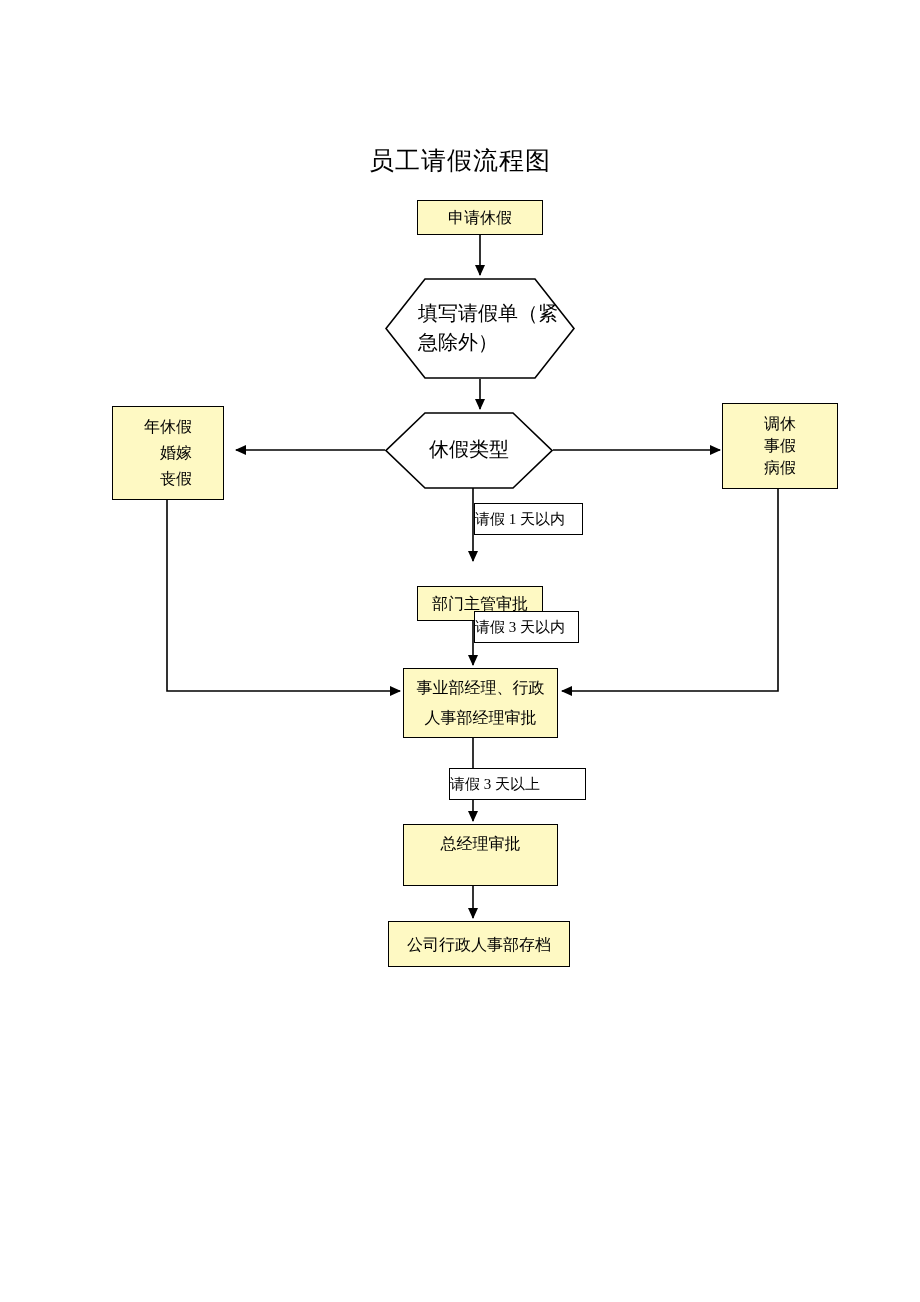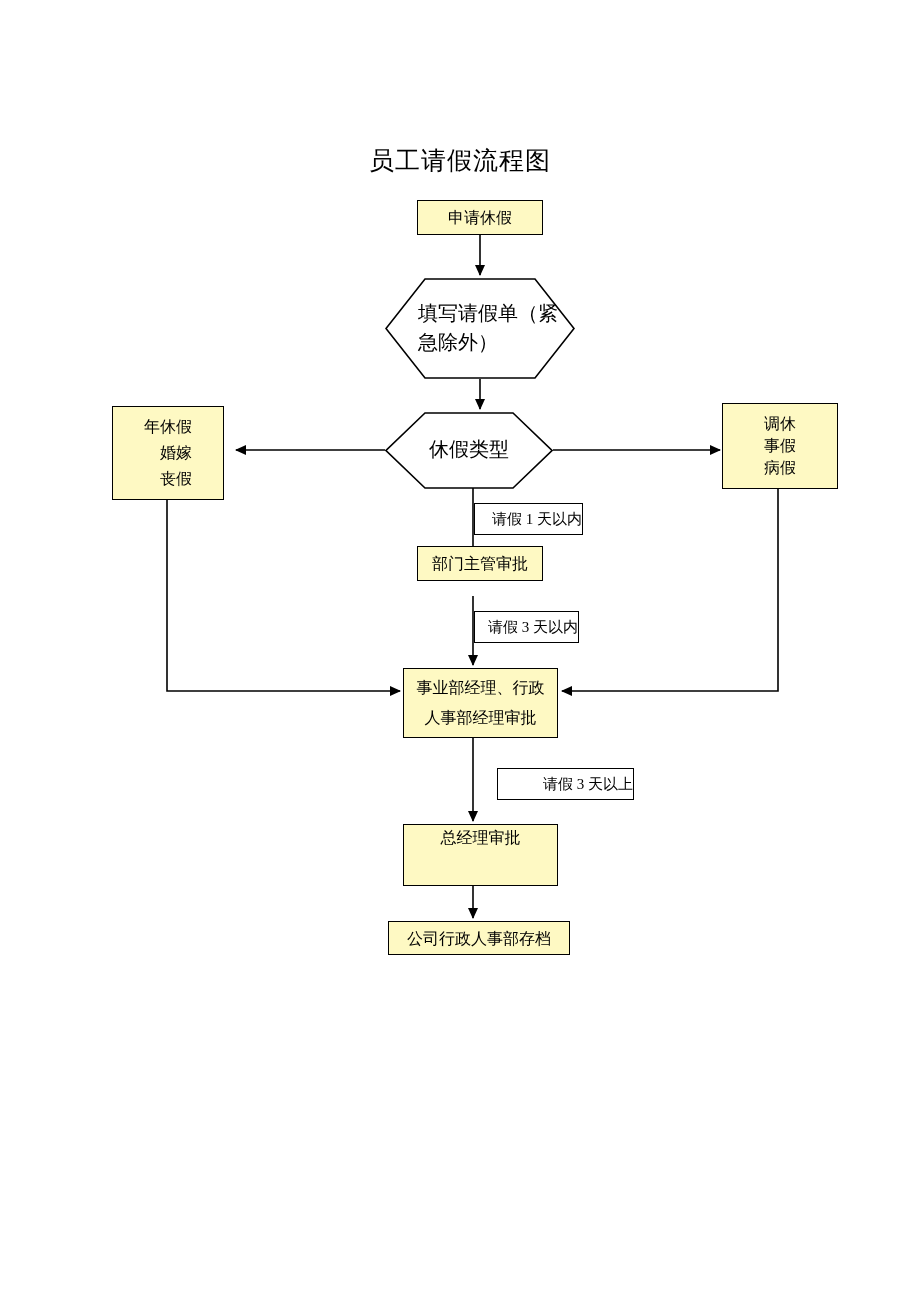--- a/index.html
+++ b/index.html
@@ -45,29 +45,30 @@
     font-size: 16px;
     line-height: 25px;
     text-align: center;
     display: flex;
     align-items: center;
     justify-content: center;
     white-space: pre-line;
   }
   .node.topalign {
     align-items: flex-start;
+    padding-top: 6px;
   }
   .label-box {
     position: absolute;
     box-sizing: border-box;
     border: 1.1px solid #000000;
     background: #ffffff;
     font-size: 15px;
     line-height: 30px;
-    text-align: right;
+    text-align: left;
     white-space: nowrap;
   }
   .hex-wrap {
     position: absolute;
   }
   .hex-text {
     position: absolute;
     font-size: 20px;
     line-height: 29px;
     white-space: pre-line;
@@ -137,28 +138,28 @@
   <div class="node" style="left:417px; top:172px; width:126px; height:35px;">申请休假</div>
 
   <div class="node" style="left:112px; top:378px; width:112px; height:94px; line-height:26px;text-align:right;">年休假
 婚嫁
 丧假</div>
 
   <div class="node" style="left:722px; top:375px; width:116px; height:86px; line-height:22px;">调休
 事假
 病假</div>
 
-  <div class="node" style="left:417px; top:518px; width:126px; height:35px;">部门主管审批</div>
+  <div class="node" style="left:417px; top:558px; width:126px; height:35px;">部门主管审批</div>
 
   <div class="node" style="left:403px; top:640px; width:155px; height:70px; line-height:30px;">事业部经理、行政
 人事部经理审批</div>
 
   <div class="node topalign" style="left:403px; top:796px; width:155px; height:62px;">总经理审批</div>
 
-  <div class="node" style="left:388px; top:893px; width:182px; height:34px;">公司行政人事部存档</div>
+  <div class="node" style="left:388px; top:893px; width:182px; height:46px;">公司行政人事部存档</div>
 
   <div class="label-box" style="left:474px; top:475px; width:109px; height:32px;">请假 1 天以内</div>
 
   <div class="label-box" style="left:474px; top:583px; width:105px; height:32px;">请假 3 天以内</div>
 
-  <div class="label-box" style="left:497px; top:740px; width:137px; height:32px;">请假 3 天以上</div>
+  <div class="label-box" style="left:449px; top:740px; width:137px; height:32px;">请假 3 天以上</div>
 
 </div>
 
 </body></html>

